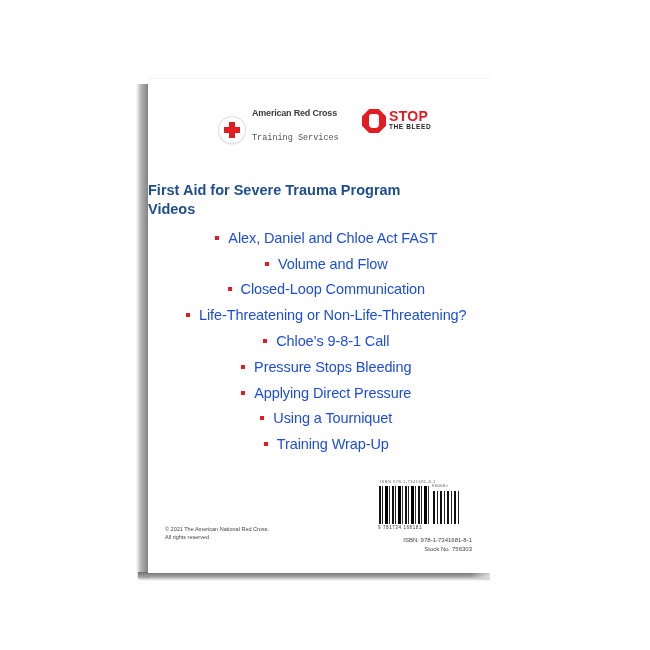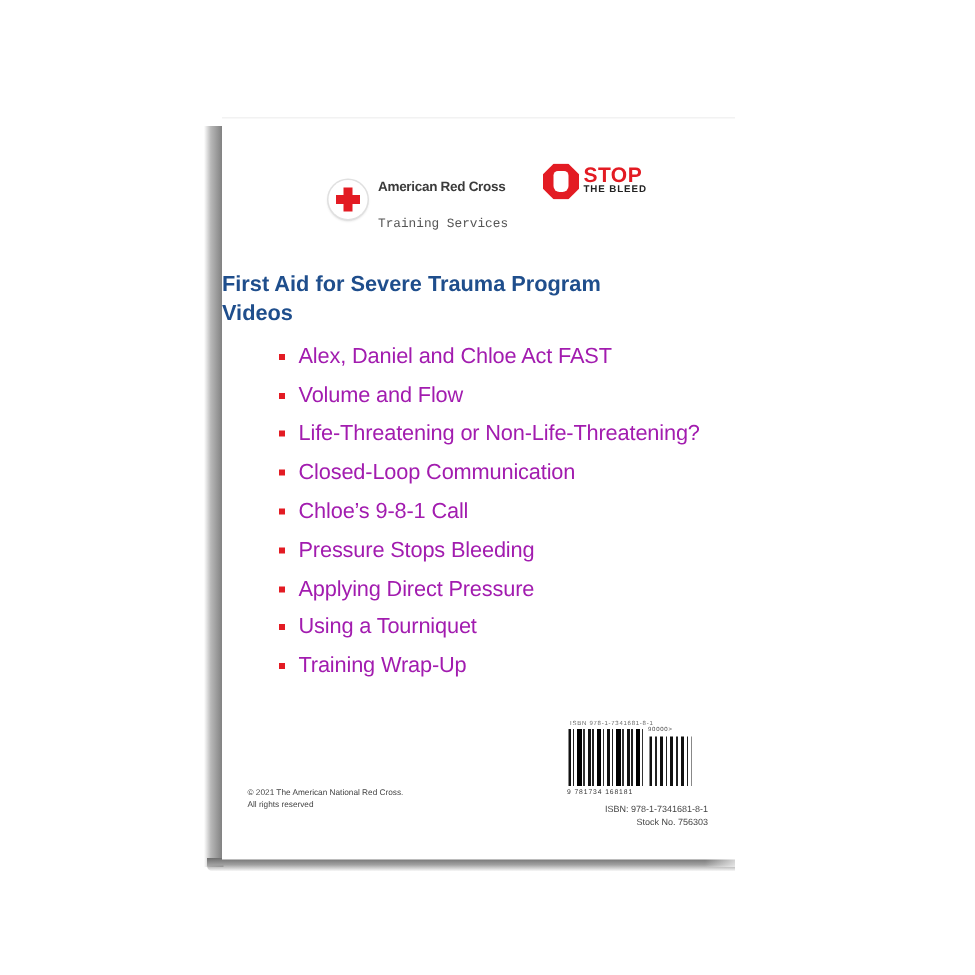--- a/index.html
+++ b/index.html
@@ -19,21 +19,21 @@
     .shadow-bottom-fade {
       position: absolute; left: 470px; top: 572px; width: 30px; height: 6px;
       background: linear-gradient(to right, rgba(255,255,255,0), #ffffff);
     }
     .page {
       position: absolute; left: 148px; top: 78px; width: 342px; height: 494px;
       background: #ffffff;
       border-top: 1px solid #f2f2f2;
     }
     .logos { position: absolute; top: 28px; left: 0; width: 100%; height: 36px; }
-    .arc-logo { position: absolute; left: 71px; top: 13px; display: flex; align-items: flex-start; }
+    .arc-logo { position: absolute; left: 71px; top: 2px; display: flex; align-items: flex-end; }
     .arc-emblem {
       width: 26px; height: 26px; border-radius: 50%; background: #fff;
       box-shadow: 0 0 0 1px #e0e0e0, 0 1px 2px rgba(0,0,0,0.25);
       position: relative;
     }
     .arc-emblem .bar-v { position: absolute; left: 10px; top: 5px; width: 6px; height: 16px; background: #e31b23; }
     .arc-emblem .bar-h { position: absolute; left: 5px; top: 10px; width: 16px; height: 6px; background: #e31b23; }
     .arc-text { margin-left: 7px; line-height: 1; }
     .arc-name { font-size: 9px; font-weight: bold; color: #3b3b3b; letter-spacing: -0.2px; }
     .arc-sub { font-family: Liberation Mono, monospace; font-size: 8.5px; color: #555; margin-top: 16px; }
@@ -49,22 +49,23 @@
     }
     .stb-text { margin-left: 3px; line-height: 1; }
     .stb-stop { font-size: 14px; font-weight: bold; color: #e31b23; letter-spacing: 0.3px; }
     .stb-bleed { font-size: 6.5px; font-weight: bold; color: #222; letter-spacing: 0.6px; margin-top: 1px; }
     .title {
       position: absolute; top: 102px; left: 0; width: 100%; text-align: left;
       color: #1f4e8c; font-weight: bold; font-size: 14.5px; line-height: 19px;
     }
     .video-list { position: absolute; top: 146px; left: 38px; margin: 0; padding: 0; list-style: none; }
     .video-list li {
-      display: flex; align-items: center; height: 25.8px; font-size: 14.5px; color: #a21caf;
+      display: flex; align-items: center; height: 25.8px; font-size: 14.5px; color: #1d4ed8;
       letter-spacing: -0.1px;
+      justify-content: center;
     }
     .bullet { width: 4px; height: 4px; background: #e31b23; margin-right: 9px; flex: 0 0 4px; }
     .copyright {
       position: absolute; left: 17px; top: 446px; font-size: 5.5px; color: #444; line-height: 8px;
     }
     .barcode-box { position: absolute; left: 229px; top: 400px; width: 88px; height: 60px; }
     .bc-top-digits { position: absolute; left: 3px; top: 0; font-size: 4px; color: #666; letter-spacing: 0.5px; }
     .bc-addon-digits { position: absolute; left: 55px; top: 4px; font-size: 4px; color: #444; letter-spacing: 0.5px; }
     .bc-main { position: absolute; left: 2px; top: 7px; width: 50px; height: 38px;
       background: repeating-linear-gradient(to right, #111 0 2px, #fff 2px 3px, #222 3px 4px, #fff 4px 6px, #000 6px 9px, #fff 9px 10px, #333 10px 11px, #fff 11px 13px);
@@ -116,25 +117,25 @@
     <li>
         <span class="bullet"></span>
         <span>Alex, Daniel and Chloe Act FAST</span>
       </li>
     <li>
         <span class="bullet"></span>
         <span>Volume and Flow</span>
       </li>
     <li>
         <span class="bullet"></span>
-        <span>Life-Threatening or Non-Life-Threatening?</span>
+        <span>Closed-Loop Communication</span>
       </li>
     <li>
         <span class="bullet"></span>
-        <span>Closed-Loop Communication</span>
+        <span>Life-Threatening or Non-Life-Threatening?</span>
       </li>
     <li>
         <span class="bullet"></span>
         <span>Chloe’s 9-8-1 Call</span>
       </li>
     <li>
         <span class="bullet"></span>
         <span>Pressure Stops Bleeding</span>
       </li>
     <li>

